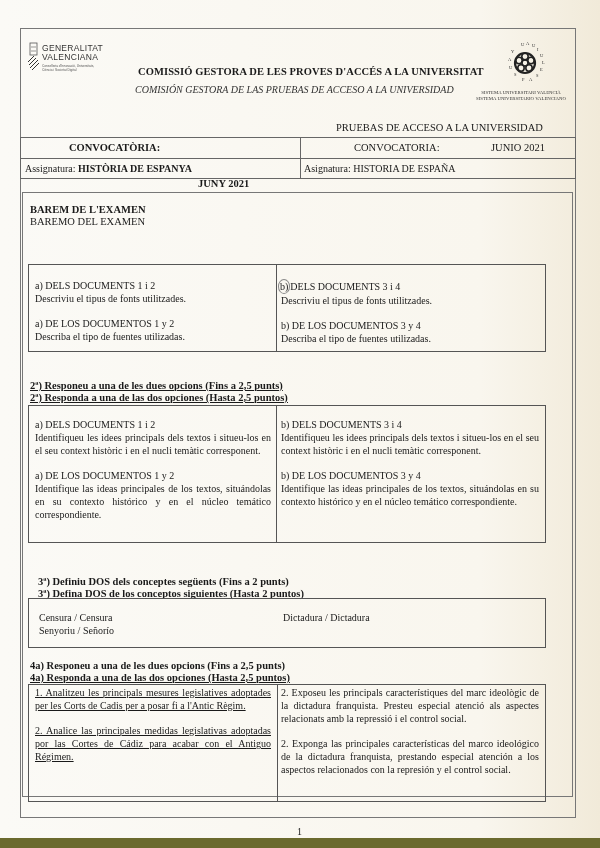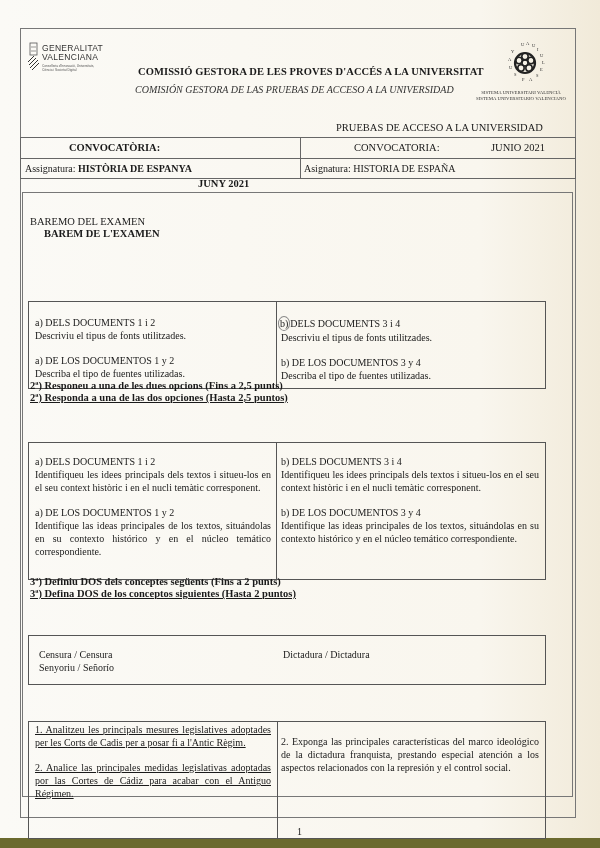--- a/index.html
+++ b/index.html
@@ -20,25 +20,25 @@
   .conv .vline{position:absolute;left:279px;top:0;bottom:0;border-left:1px solid #666;}
   .conv .hline{position:absolute;left:0;right:0;top:20px;border-top:1px solid #666;}
   .c-lbl-ca{position:absolute;left:48px;top:4px;font-size:10.5px;font-weight:bold;}
   .c-val-ca{position:absolute;left:177px;top:4px;font-size:10.5px;font-weight:bold;margin-top:36px;}
   .c-lbl-es{position:absolute;left:333px;top:4px;font-size:10.5px;}
   .c-val-es{position:absolute;left:470px;top:4px;font-size:10.5px;}
   .a-ca{position:absolute;left:4px;top:25px;font-size:10px;font-weight:bold;}
   .a-ca .pre,.a-es .pre{font-weight:normal;}
   .a-es{position:absolute;left:283px;top:25px;font-size:10px;}
   .body{position:absolute;left:22px;top:192px;width:551px;height:605px;border:1px solid #777;box-sizing:border-box;}
-  .barem1{position:absolute;left:44px;top:204px;font-size:10.5px;font-weight:bold;margin-top:24px;}
+  .barem1{position:absolute;left:30px;top:204px;font-size:10.5px;font-weight:bold;}
   .barem2{position:absolute;left:30px;top:216px;font-size:10.5px;}
   .qh{position:absolute;left:30px;font-size:10.5px;font-weight:bold;line-height:12px;}
   .qh div:last-child{text-decoration:underline;}
-  .tbl{position:absolute;left:28px;width:518px;border:1px solid #555;box-sizing:border-box;margin-top:37px;}
+  .tbl{position:absolute;left:28px;width:518px;border:1px solid #555;box-sizing:border-box;}
   .tbl .col{position:absolute;top:0;bottom:0;font-size:10px;line-height:13px;}
   .tbl .col.l{left:6px;width:236px;}
   .tbl .col.r{left:252px;width:258px;}
   .tbl .mid{position:absolute;left:247px;top:0;bottom:0;border-left:1px solid #555;}
   .just{text-align:justify;}
   .gap{height:12px;}
   .pagenum{position:absolute;left:297px;top:826px;font-size:10px;}
   .circ{display:inline-block;border:1px solid #888;border-radius:50%;padding:0 1px;margin-left:-3px;}
 </style>
 </head>
@@ -126,21 +126,21 @@
     </div>
     <div class="col r" style="top:14px;">
       <div><span class="circ">b)</span><span>DELS DOCUMENTS 3 i 4</span></div>
       <div>Descriviu el tipus de fonts utilitzades.</div>
       <div class="gap"></div>
       <div>b) DE LOS DOCUMENTOS 3 y 4</div>
       <div>Describa el tipo de fuentes utilizadas.</div>
     </div>
   </div>
 
-  <div class="qh" style="top:380px;">
+  <div class="qh" style="top:380px;text-decoration:underline;">
     <div>2ª) Responeu a una de les dues opcions (Fins a 2,5 punts)</div>
     <div>2ª) Responda a una de las dos opciones (Hasta 2,5 puntos)</div>
   </div>
   <div class="tbl" style="top:405px;height:138px;">
     <div class="mid"></div>
     <div class="col l just" style="top:12px;">
       <div>a) DELS DOCUMENTS 1 i 2</div>
       <div>Identifiqueu les idees principals dels textos i situeu-los en el seu context històric i en el nucli temàtic corresponent.</div>
       <div class="gap"></div>
       <div>a) DE LOS DOCUMENTOS 1 y 2</div>
@@ -148,41 +148,46 @@
     </div>
     <div class="col r just" style="top:12px;">
       <div>b) DELS DOCUMENTS 3 i 4</div>
       <div>Identifiqueu les idees principals dels textos i situeu-los en el seu context històric i en el nucli temàtic corresponent.</div>
       <div class="gap"></div>
       <div>b) DE LOS DOCUMENTOS 3 y 4</div>
       <div>Identifique las ideas principales de los textos, situándolas en su contexto histórico y en el núcleo temático correspondiente.</div>
     </div>
   </div>
 
-  <div class="qh" style="top:576px;">
+  <div class="qh" style="top:576px;margin-left:8px;">
     <div>3ª) Definiu DOS dels conceptes següents (Fins a 2 punts)</div>
     <div>3ª) Defina DOS de los conceptos siguientes (Hasta 2 puntos)</div>
   </div>
   <div class="tbl" style="top:598px;height:50px;">
     <div class="col l" style="top:12px;left:10px;">
       <div>Censura / Censura</div>
       <div>Senyoriu / Señorío</div>
     </div>
     <div class="col r" style="top:12px;left:254px;">
       <div>Dictadura / Dictadura</div>
     </div>
   </div>
 
+  <div class="qh" style="top:660px;">
+    <div>4a) Responeu a una de les dues opcions (Fins a 2,5 punts)</div>
+    <div>4a) Responda a una de las dos opciones (Hasta 2,5 puntos)</div>
+  </div>
   <div class="tbl" style="top:684px;height:118px;">
     <div class="mid" style="left:248px;"></div>
     <div class="col l just" style="top:1px;text-decoration:underline;">
       <div>1. Analitzeu les principals mesures legislatives adoptades per les Corts de Cadis per a posar fi a l'Antic Règim.</div>
       <div class="gap"></div>
       <div>2. Analice las principales medidas legislativas adoptadas por las Cortes de Cádiz para acabar con el Antiguo Régimen.</div>
     </div>
     <div class="col r just" style="top:1px;">
+      <div>2. Exposeu les principals característiques del marc ideològic de la dictadura franquista. Presteu especial atenció als aspectes relacionats amb la repressió i el control social.</div>
       <div class="gap"></div>
       <div>2. Exponga las principales características del marco ideológico de la dictadura franquista, prestando especial atención a los aspectos relacionados con la represión y el control social.</div>
     </div>
   </div>
 
   <div class="pagenum">1</div>
 </div>
 
 </body></html>

